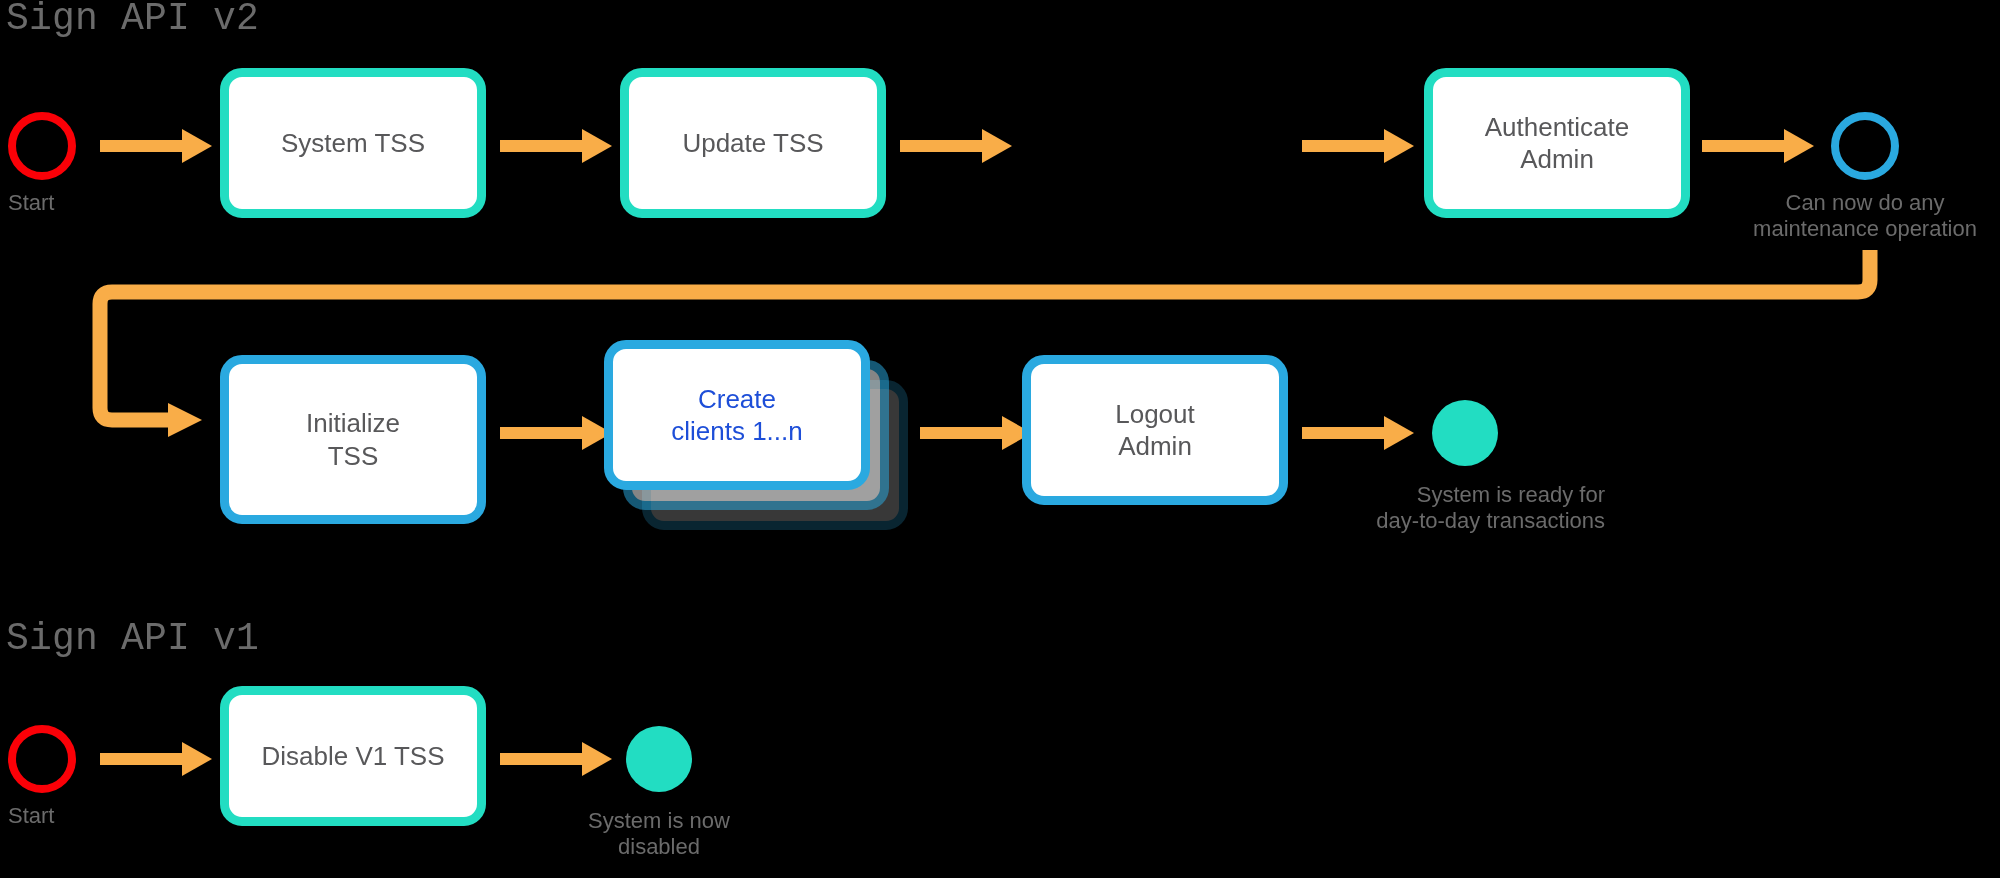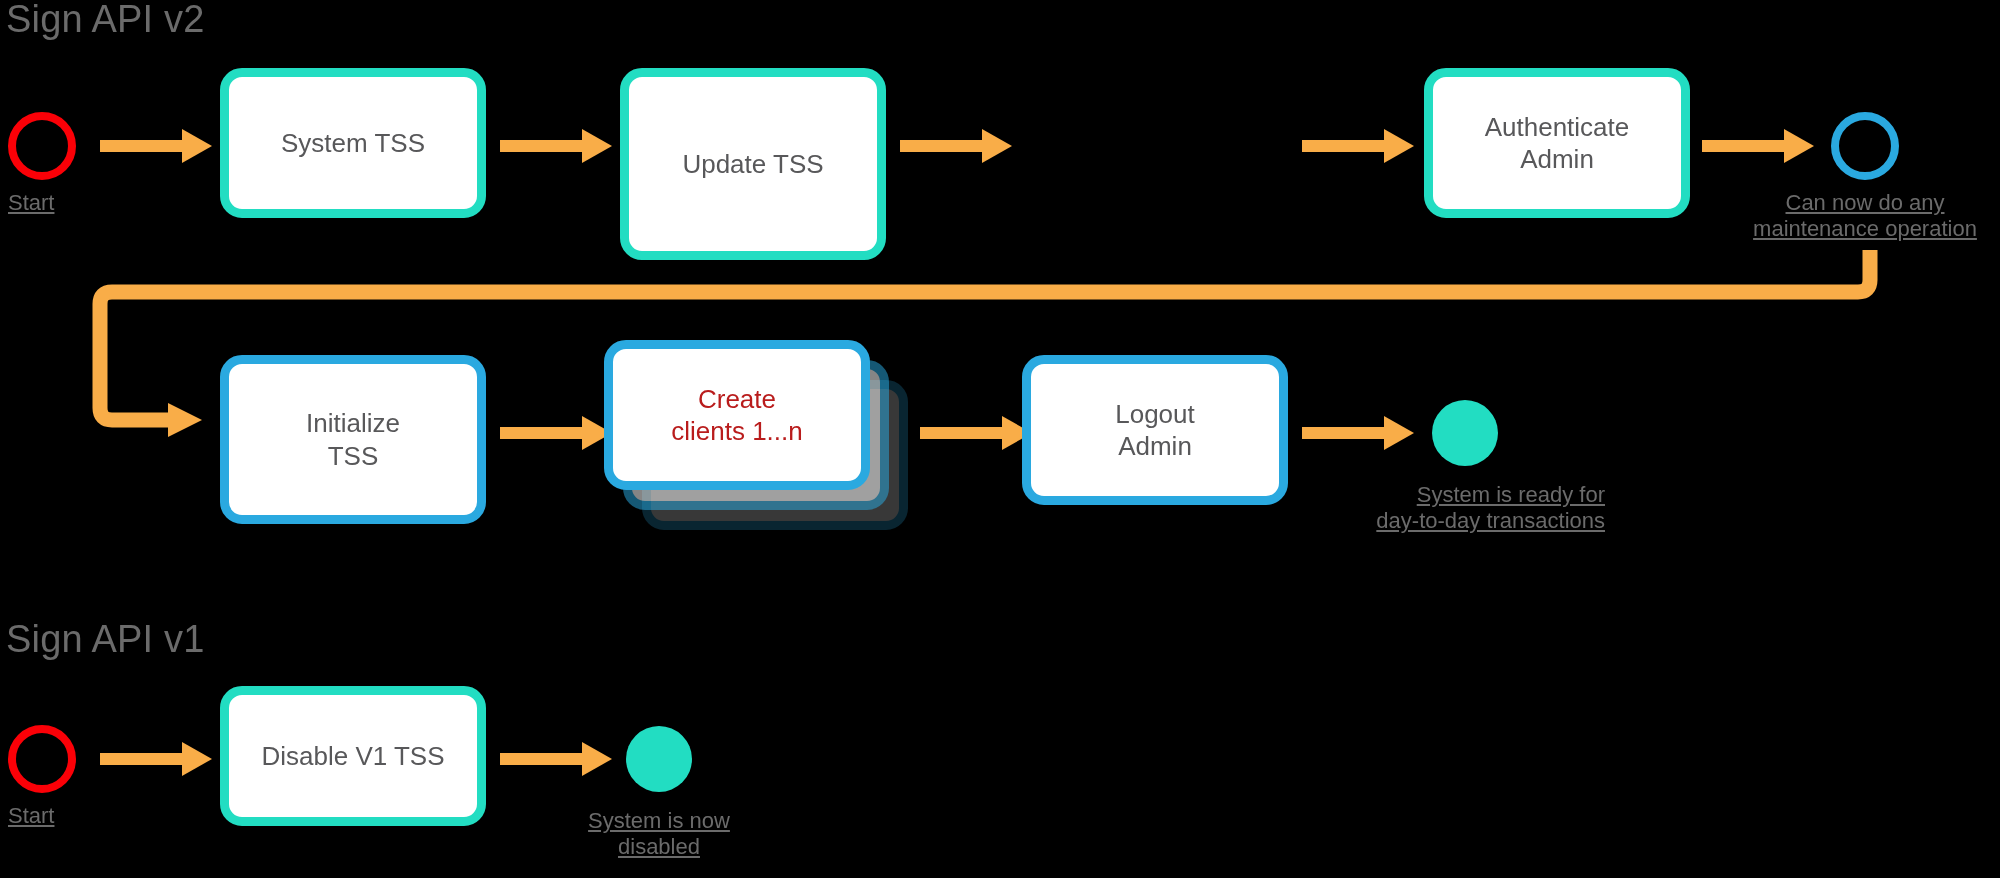--- a/index.html
+++ b/index.html
@@ -22,20 +22,21 @@
 
   
   .section-title {
     position: absolute;
     color: #6b6b6b;
     font-size: 38px;
     font-weight: 400;
     letter-spacing: 0.2px;
     white-space: nowrap;
     line-height: 1;
+    font-family: Liberation Mono, monospace;
   }
 
   
   .node {
     position: absolute;
     box-sizing: border-box;
     background: #ffffff;
     border-radius: 22px;
     display: flex;
     align-items: center;
@@ -64,21 +65,21 @@
     border-radius: 22px;
   }
   .stack .card.c3 { left: 38px; top: 40px; opacity: 0.22; }
   .stack .card.c2 { left: 19px; top: 20px; opacity: 0.52; }
   .stack .card.c1 {
     left: 0; top: 0;
     display: flex;
     align-items: center;
     justify-content: center;
     text-align: center;
-    color: #b91c1c;
+    color: #1d4ed8;
     font-size: 26px;
     line-height: 1.25;
     white-space: pre-line;
   }
 
   
   .circle {
     position: absolute;
     box-sizing: border-box;
     border-radius: 50%;
@@ -90,21 +91,20 @@
 
   
   .caption {
     position: absolute;
     color: #6b6b6b;
     font-size: 22px;
     line-height: 1.2;
     text-align: center;
     white-space: pre-line;
     z-index: 6;
-    text-decoration: underline;
   }
   .caption.left { text-align: left; }
 
   
   .arrow {
     position: absolute;
     height: 34px;
     z-index: 4;
   }
   .arrow .shaft {
@@ -143,21 +143,21 @@
     <div class="head" style="left:82px;"></div>
   </div>
 
   <div class="node teal" style="left:220px; top:68px; width:266px; height:150px;">System  TSS</div>
 
   <div class="arrow" style="left:500px; top:129px; width:112px;">
     <div class="shaft" style="width:82px;"></div>
     <div class="head" style="left:82px;"></div>
   </div>
 
-  <div class="node teal" style="left:620px; top:68px; width:266px; height:192px;">Update TSS</div>
+  <div class="node teal" style="left:620px; top:68px; width:266px; height:150px;">Update TSS</div>
 
   <div class="arrow" style="left:900px; top:129px; width:112px;">
     <div class="shaft" style="width:82px;"></div>
     <div class="head" style="left:82px;"></div>
   </div>
 
 
   <div class="arrow" style="left:1302px; top:129px; width:112px;">
     <div class="shaft" style="width:82px;"></div>
     <div class="head" style="left:82px;"></div>

